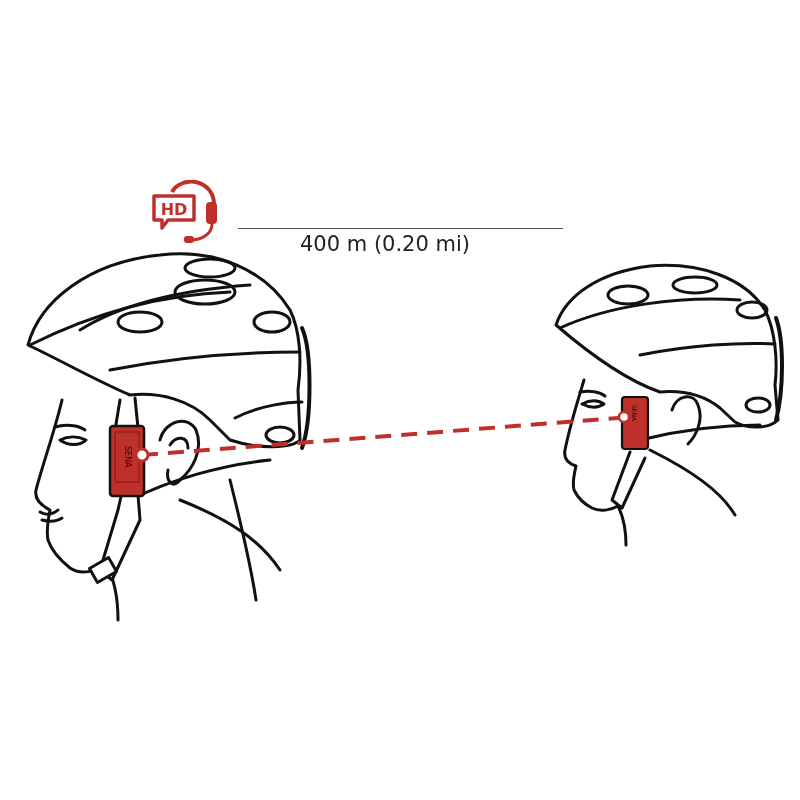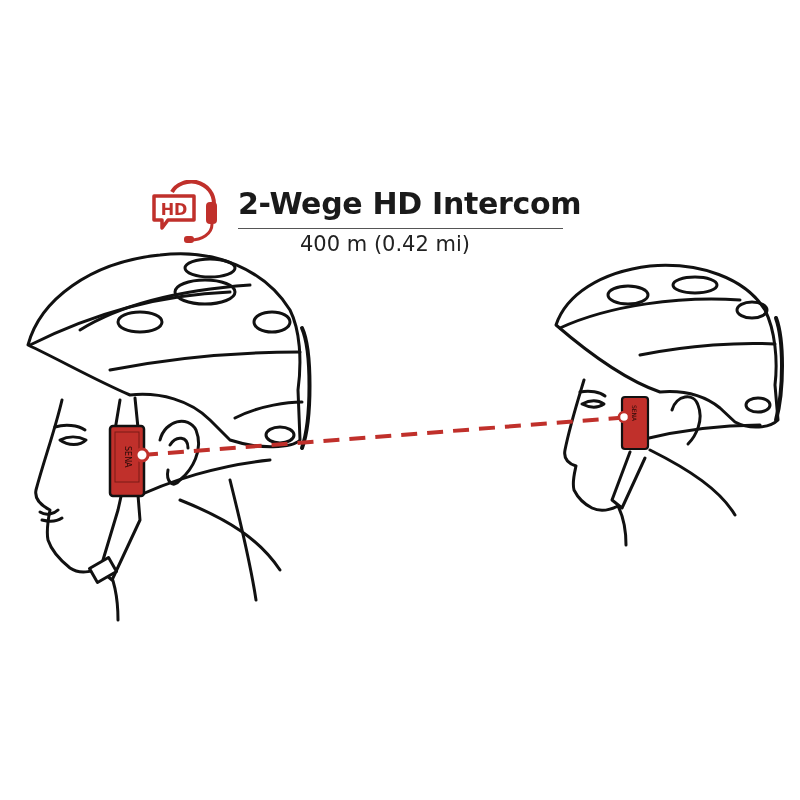--- a/index.html
+++ b/index.html
@@ -88,16 +88,15 @@
 
 <div class="header">
   <svg class="hd-icon" viewBox="0 0 72 64">
     <path d="M22,12 C26,4 38,0 46,2 C58,5 64,14 64,24" fill="none" stroke="#c0302b" stroke-width="4"></path>
     <rect x="56" y="22" width="11" height="22" rx="4" fill="#c0302b"></rect>
     <path d="M62,44 C62,54 52,60 40,60" fill="none" stroke="#c0302b" stroke-width="3"></path>
     <rect x="34" y="56" width="10" height="7" rx="3" fill="#c0302b"></rect>
     <path d="M4,16 L44,16 L44,40 L18,40 L12,48 L12,40 L4,40 Z" fill="none" stroke="#c0302b" stroke-width="3.5" stroke-linejoin="round"></path>
     <text x="24" y="35" text-anchor="middle" font-size="16" font-weight="bold" fill="#c0302b" font-family="DejaVu Sans, sans-serif">HD</text>
   </svg>
-  <div class="title">2-Wege HD Intercom</div>
   <div class="rule"></div>
-  <div class="subtitle">400 m (0.42 mi)</div>
+  <div class="subtitle">400 m (0.20 mi)</div>
 </div>
 
 </body></html>

